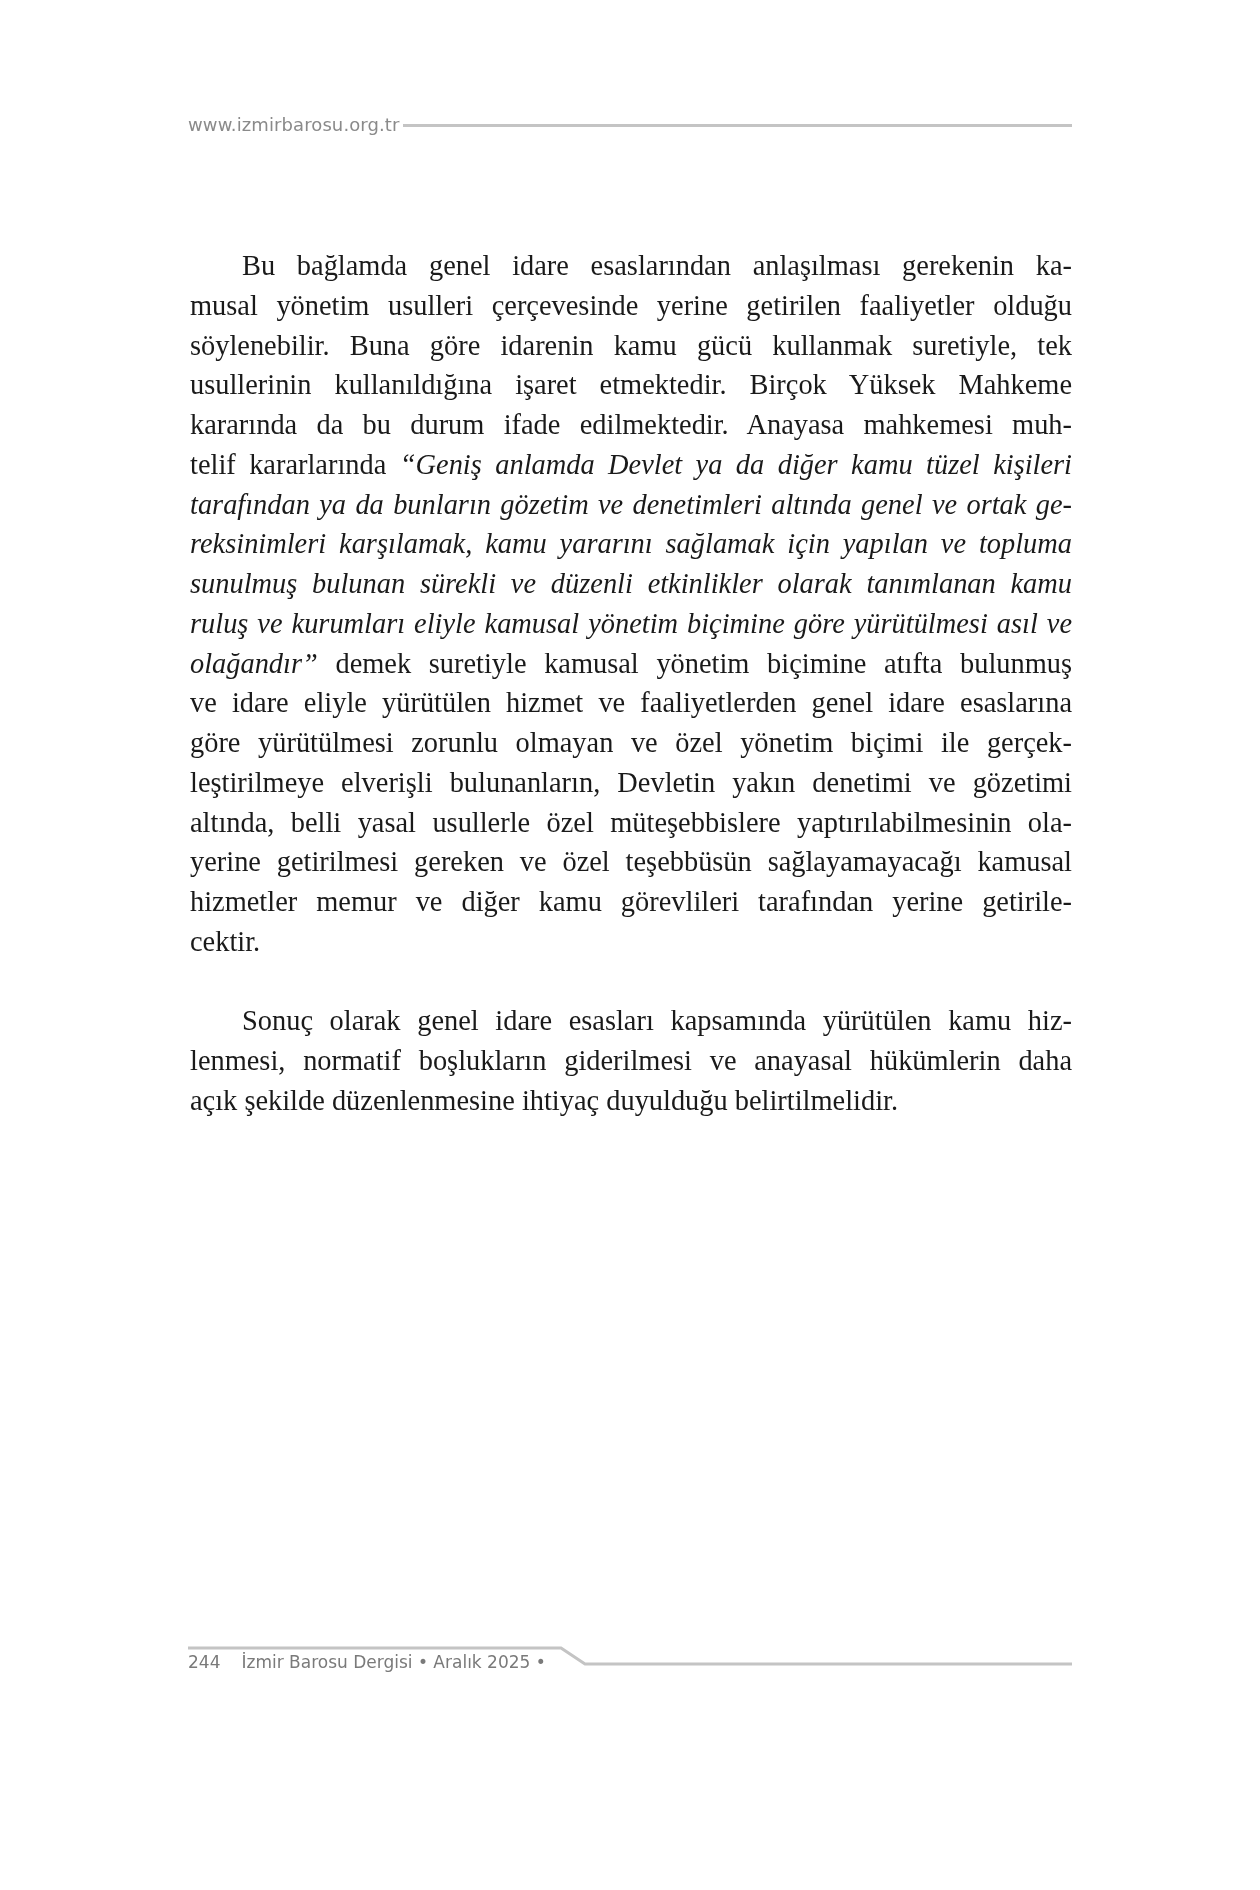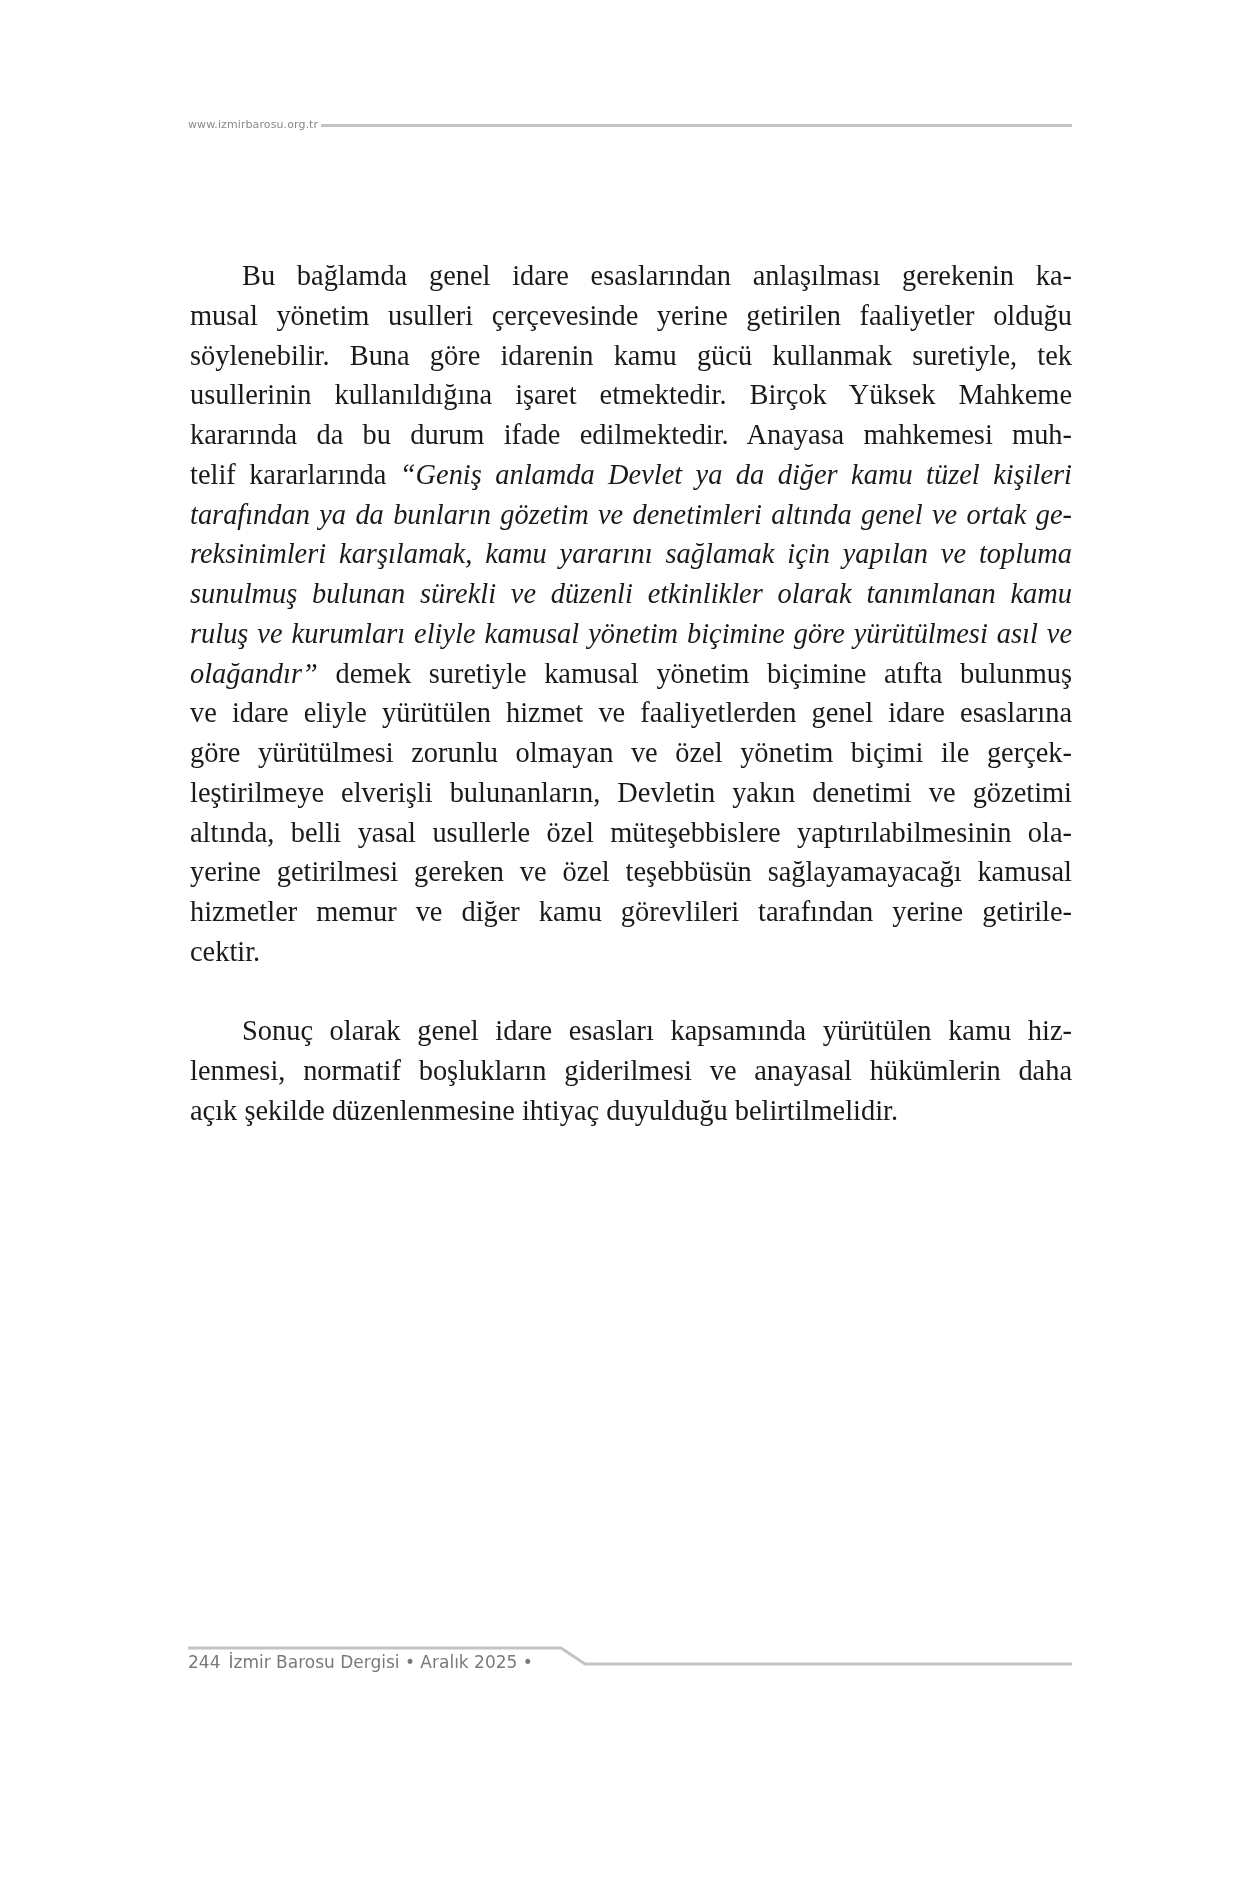--- a/index.html
+++ b/index.html
@@ -2,45 +2,45 @@
 <html><head>
 <meta charset="utf-8">
 <style>
   html, body { margin: 0; padding: 0; background: #ffffff; }
   body { width: 1260px; height: 1890px; position: relative; overflow: hidden; }
   .header {
     position: absolute; left: 188px; top: 112px; width: 884px; height: 24px;
     display: flex; align-items: center;
   }
   .header-url {
-    font-family: "DejaVu Sans", sans-serif; font-size: 11px; color: #8a8a8a;
+    font-family: "DejaVu Sans", sans-serif; font-size: 18px; color: #8a8a8a;
     letter-spacing: 0.1px; white-space: nowrap; padding-right: 3px;
   }
   .header-rule { flex: 1; height: 3px; background: #c4c4c4; margin-top: 2px; }
 
   .body-text {
     position: absolute; left: 190px; top: 246px; width: 882px;
     font-family: "Liberation Serif", "DejaVu Serif", serif;
     font-size: 28.4px; line-height: 39.75px; color: #1a1a1a;
     text-align: justify; hyphens: manual;
   }
   .body-text p { margin: 0; text-indent: 52px; }
   .body-text p + p { margin-top: 39.75px; }
   .body-text em { font-style: italic; }
   .line { display: block; text-align: justify; text-align-last: justify; white-space: nowrap; }
   .line.last { text-align-last: left; }
-  .indent { padding-left: 52px; margin-top: 10px; }
+  .indent { padding-left: 52px; }
 
   .footer { position: absolute; left: 188px; top: 1640px; width: 884px; height: 40px; }
   .footer svg { position: absolute; left: 0; top: 0; }
   .footer-text {
     position: absolute; left: 0; top: 12px;
     font-family: "DejaVu Sans", sans-serif; font-size: 17px; color: #7a7a7a; white-space: nowrap;
   }
-  .footer-text .pg { margin-right: 8px; }
+  .footer-text .pg { margin-right: 21px; }
 </style>
 </head>
 <body>
 
 <div class="header">
   <span class="header-url">www.izmirbarosu.org.tr</span>
   <span class="header-rule"></span>
 </div>
 
 <div class="body-text" id="body-text">

